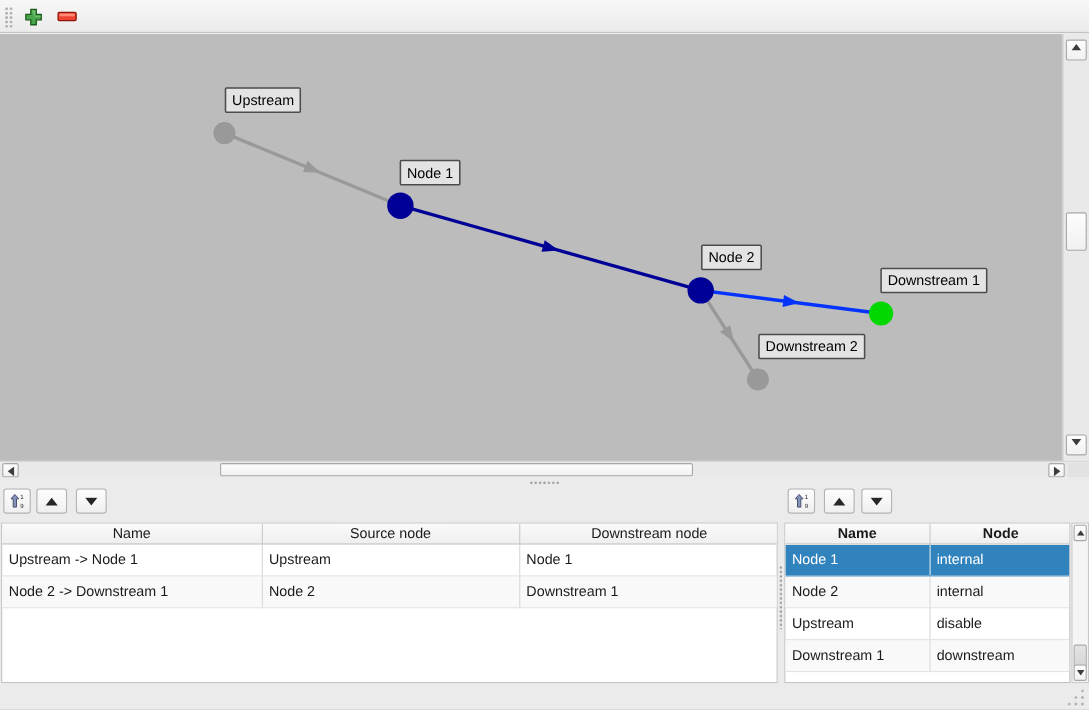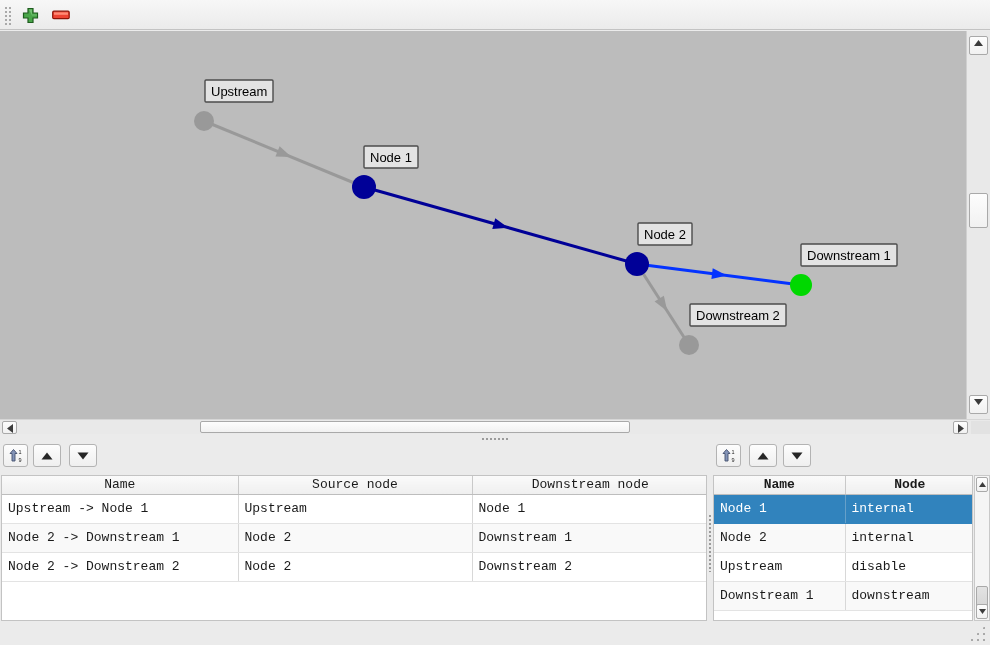--- a/index.html
+++ b/index.html
@@ -40,21 +40,21 @@
   .v-splitter { position:absolute; left:706px; top:510px; width:7px; height:66px; }
   .v-splitter .dots { position:absolute; left:2px; top:4px; width:3px; height:58px;
     background-image:radial-gradient(circle,#9b9b9b 1px,transparent 1.2px); background-size:4px 4px; }
 
   
   .pane-toolbar-btn { position:absolute; top:444px; height:23px; border:1px solid #b3b3b3; border-radius:3px;
     background:linear-gradient(#fdfdfd,#efefef); cursor:pointer; }
   .pane-toolbar-btn svg { display:block; margin:auto; }
 
   .tablebox { position:absolute; background:#fff; border:1px solid #c3c3c3; overflow:hidden; }
-  .tablebox table { border-collapse:collapse; width:100%; table-layout:fixed;font-family:Liberation Mono, monospace; }
+  .tablebox table { border-collapse:collapse; width:100%; table-layout:fixed; }
   .tablebox th { height:18px; font-weight:normal; font-size:13px; text-align:center;
     background:linear-gradient(#fafafa,#efefef); border-bottom:1px solid #bdbdbd; border-right:1px solid #c9c9c9; padding:0; }
   .tablebox th:last-child { border-right:none; }
   .tablebox.boldhead th { font-weight:bold; }
   .tablebox td { height:29px; padding:0 0 0 6px; font-size:13px; border-right:1px solid #d8d8d8; border-bottom:1px solid #e3e3e3; overflow:hidden; white-space:nowrap; }
   .tablebox td:last-child { border-right:none; }
   .tablebox tr:nth-child(even) td { background:#f9f9f9; }
   .tablebox tr.selected td { background:var(--sel,#3183bd); color:#fff; border-right-color:#66a0c9; border-bottom-color:var(--sel,#3183bd); }
 
   .node-scroll { position:absolute; left:974px; top:475px; width:16px; height:146px; background:#f5f5f5; border:1px solid #c9c9c9; }
@@ -219,25 +219,20 @@
         <tr>
           <td>Upstream -&gt; Node 1</td>
           <td>Upstream</td>
           <td>Node 1</td>
         </tr>
         <tr>
           <td>Node 2 -&gt; Downstream 1</td>
           <td>Node 2</td>
           <td>Downstream 1</td>
         </tr>
-        <tr>
-          <td>Node 2 -&gt; Downstream 2</td>
-          <td>Node 2</td>
-          <td>Downstream 2</td>
-        </tr>
       </tbody>
   </table>
 </div>
 
 <div class="tablebox boldhead" style="left: 713px; top: 475px; width: 260px; height: 146px; --sel: #3183bd;">
   <table>
     <colgroup>
         <col style="width:131px">
         <col style="width:129px">
       </colgroup>

